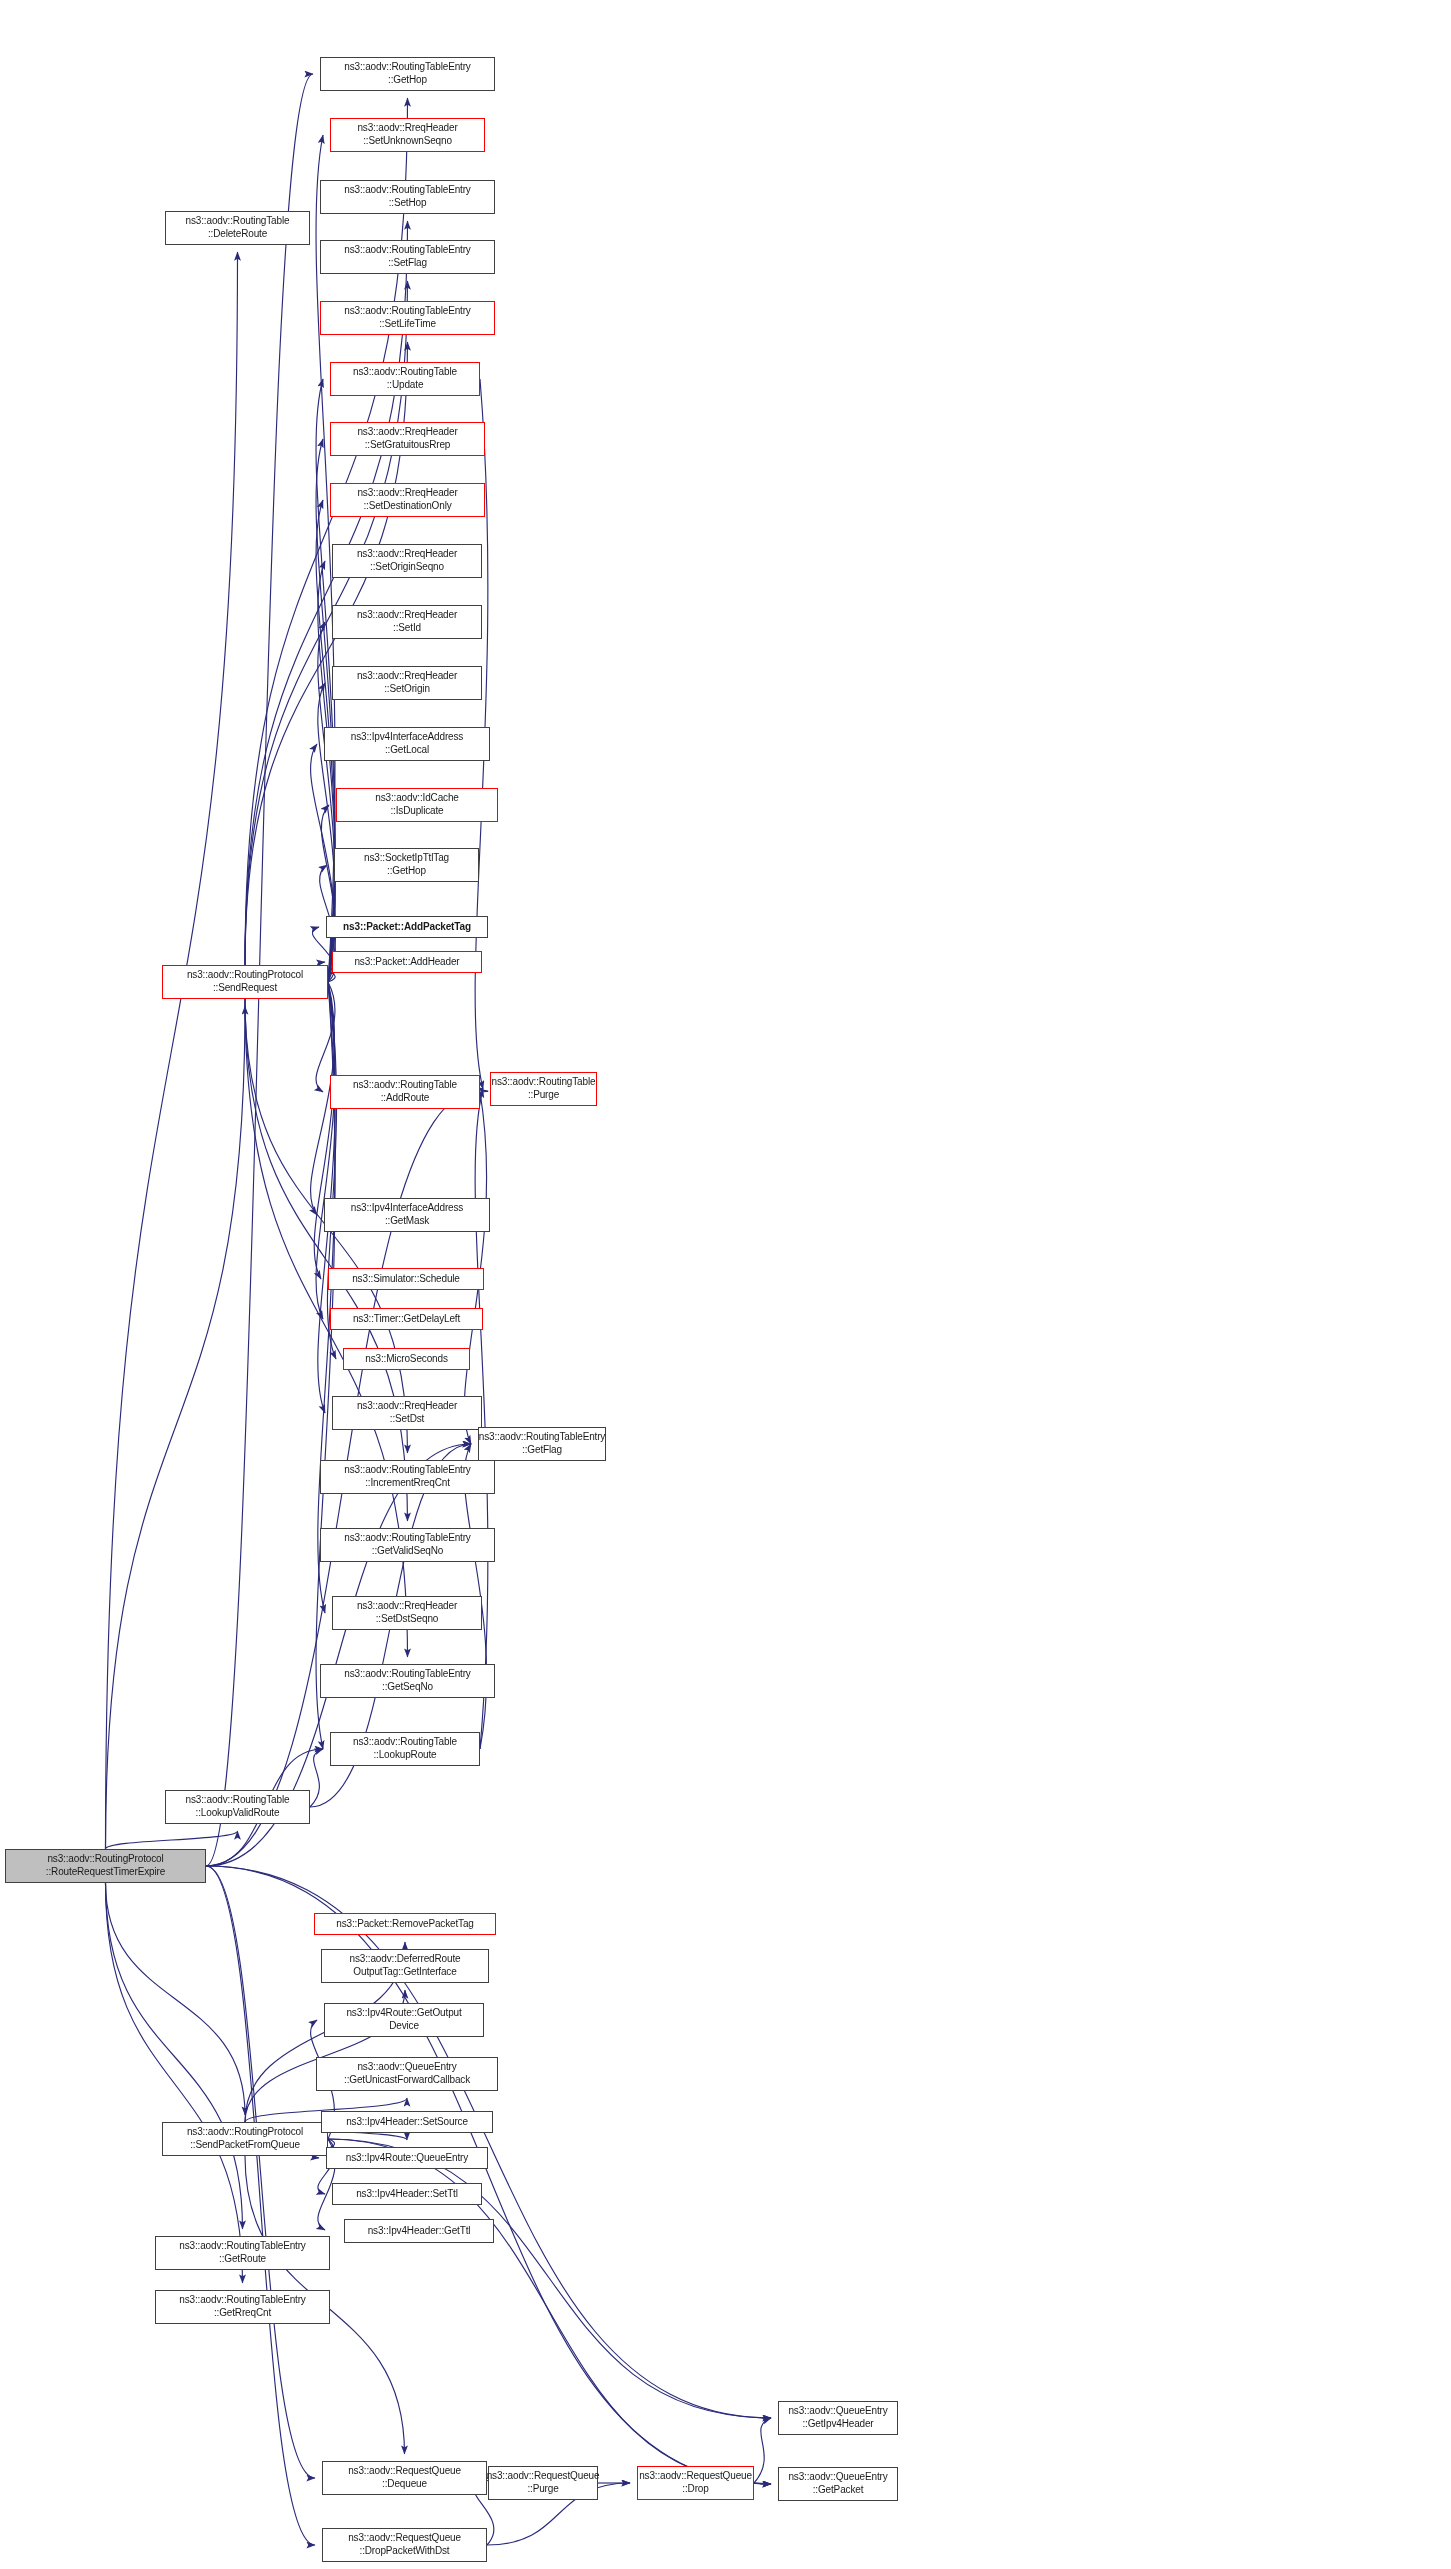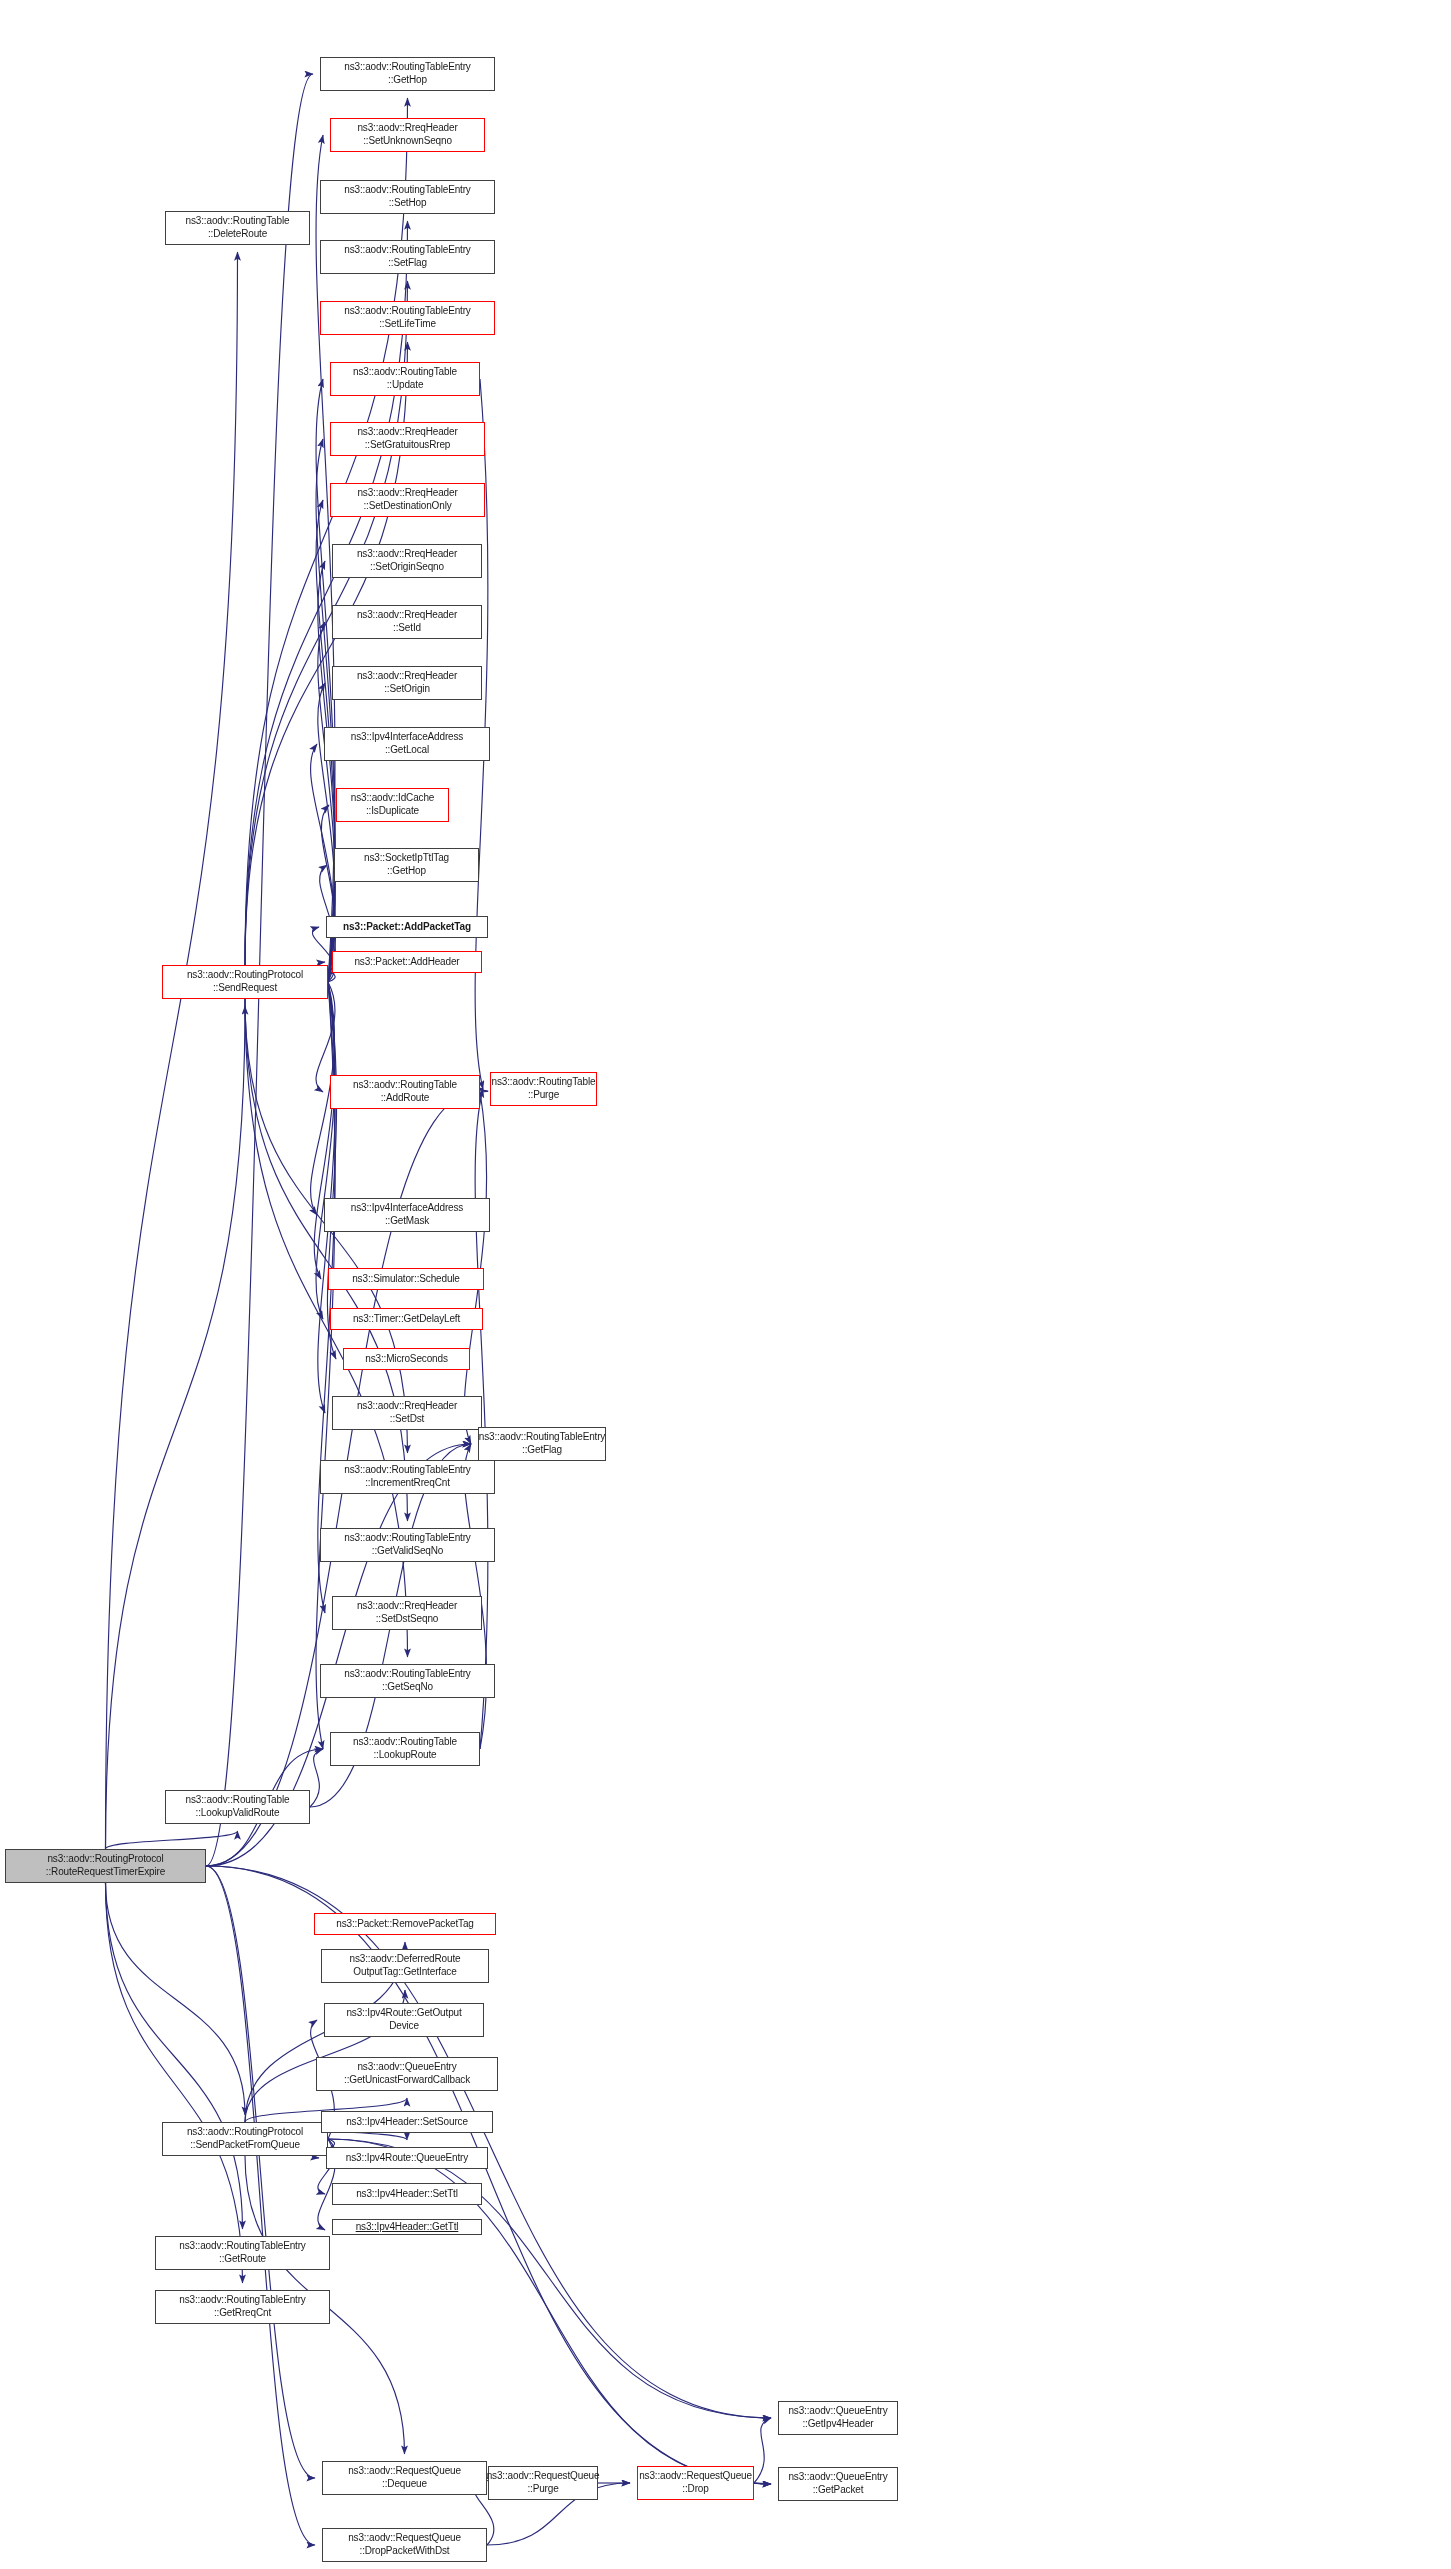--- a/index.html
+++ b/index.html
@@ -156,21 +156,21 @@
       <div class="node red" style="left: 330px; top: 483px; width: 155px; height: 34px;">ns3::aodv::RreqHeader
 ::SetDestinationOnly</div>
       <div class="node" style="left: 332px; top: 544px; width: 150px; height: 34px;">ns3::aodv::RreqHeader
 ::SetOriginSeqno</div>
       <div class="node" style="left: 332px; top: 605px; width: 150px; height: 34px;">ns3::aodv::RreqHeader
 ::SetId</div>
       <div class="node" style="left: 332px; top: 666px; width: 150px; height: 34px;">ns3::aodv::RreqHeader
 ::SetOrigin</div>
       <div class="node" style="left: 324px; top: 727px; width: 166px; height: 34px;">ns3::Ipv4InterfaceAddress
 ::GetLocal</div>
-      <div class="node red" style="left: 336px; top: 788px; width: 113px; height: 34px;">ns3::aodv::IdCache
+      <div class="node red" style="left: 336px; top: 788px; width: 162px; height: 34px;">ns3::aodv::IdCache
 ::IsDuplicate</div>
       <div class="node" style="left: 334px; top: 848px; width: 145px; height: 34px;">ns3::SocketIpTtlTag
 ::GetHop</div>
       <div class="node" style="left: 326px; top: 916px; width: 162px; height: 22px; font-weight: bold;">ns3::Packet::AddPacketTag</div>
       <div class="node red" style="left: 332px; top: 951px; width: 150px; height: 22px;">ns3::Packet::AddHeader</div>
       <div class="node red" style="left: 330px; top: 1075px; width: 150px; height: 34px;">ns3::aodv::RoutingTable
 ::AddRoute</div>
       <div class="node" style="left: 324px; top: 1198px; width: 166px; height: 34px;">ns3::Ipv4InterfaceAddress
 ::GetMask</div>
       <div class="node red" style="left: 328px; top: 1268px; width: 156px; height: 22px;">ns3::Simulator::Schedule</div>
@@ -191,21 +191,21 @@
       <div class="node red" style="left: 314px; top: 1913px; width: 182px; height: 22px;">ns3::Packet::RemovePacketTag</div>
       <div class="node" style="left: 321px; top: 1949px; width: 168px; height: 34px;">ns3::aodv::DeferredRoute
 OutputTag::GetInterface</div>
       <div class="node" style="left: 324px; top: 2003px; width: 160px; height: 34px;">ns3::Ipv4Route::GetOutput
 Device</div>
       <div class="node" style="left: 316px; top: 2057px; width: 182px; height: 34px;">ns3::aodv::QueueEntry
 ::GetUnicastForwardCallback</div>
       <div class="node" style="left: 321px; top: 2111px; width: 172px; height: 22px;">ns3::Ipv4Header::SetSource</div>
       <div class="node" style="left: 326px; top: 2147px; width: 162px; height: 22px;">ns3::Ipv4Route::QueueEntry</div>
       <div class="node" style="left: 332px; top: 2183px; width: 150px; height: 22px;">ns3::Ipv4Header::SetTtl</div>
-      <div class="node" style="left: 332px; top: 2219px; width: 150px; height: 16px; text-decoration: underline;">ns3::Ipv4Header::GetTtl</div>
+      <div class="node" style="left: 344px; top: 2219px; width: 150px; height: 24px;">ns3::Ipv4Header::GetTtl</div>
       <div class="node" style="left: 322px; top: 2461px; width: 165px; height: 34px;">ns3::aodv::RequestQueue
 ::Dequeue</div>
       <div class="node" style="left: 322px; top: 2528px; width: 165px; height: 34px;">ns3::aodv::RequestQueue
 ::DropPacketWithDst</div>
       <div class="node red" style="left: 490px; top: 1072px; width: 107px; height: 34px;">ns3::aodv::RoutingTable
 ::Purge</div>
       <div class="node" style="left: 478px; top: 1427px; width: 128px; height: 34px;">ns3::aodv::RoutingTableEntry
 ::GetFlag</div>
       <div class="node" style="left: 488px; top: 2466px; width: 110px; height: 34px;">ns3::aodv::RequestQueue
 ::Purge</div>

